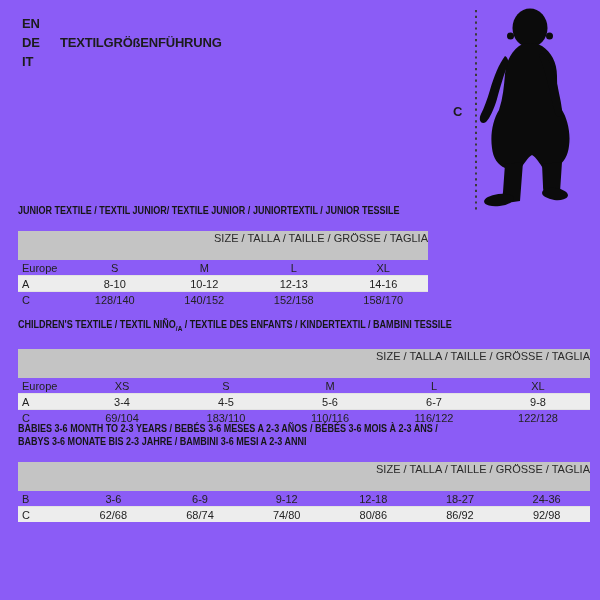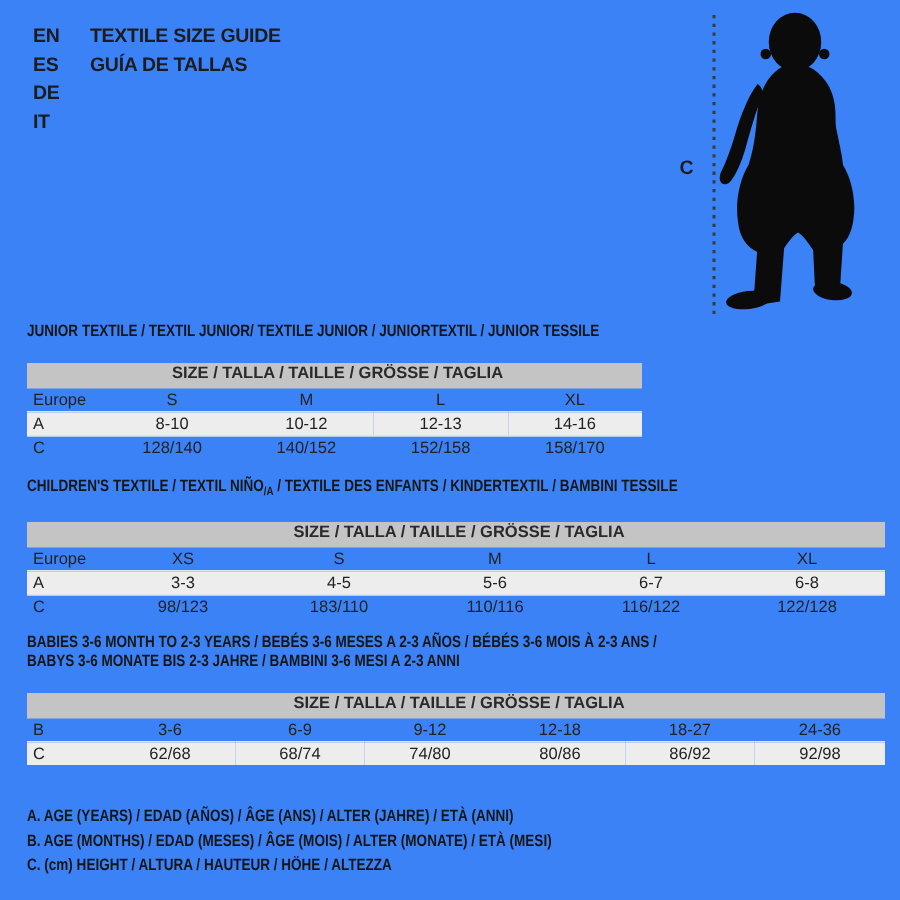--- a/index.html
+++ b/index.html
@@ -1,73 +1,69 @@
 <!DOCTYPE html>
 <html style="--bar: #c4c4c4; --shade: #ededed;"><head>
 <meta charset="utf-8">
 <style>
   html,body{margin:0;padding:0;}
   body{width:600px;height:600px;background:#ffffff;
        font-family:"Liberation Sans","DejaVu Sans",sans-serif;color:#1c1c1c;}
-  .page{position:relative;width:600px;height:600px;background:#3b82f6;overflow:hidden;}
+  .page{position:relative;width:600px;height:600px;background:#8b5cf6;overflow:hidden;}
 
   
   .languages{position:absolute;top:14px;left:22px;}
   .lang-row{display:flex;height:19px;line-height:19px;
             font-weight:bold;font-size:13px;letter-spacing:-0.2px;}
   .lang-code{width:38px;}
   .lang-name{white-space:nowrap;}
 
   
   .figure{position:absolute;left:445px;top:6px;width:155px;height:210px;}
   .figure svg{position:absolute;left:0;top:0;}
   .height-label{position:absolute;left:8px;top:98px;font-weight:bold;font-size:13px;}
 
   
   .section{position:absolute;left:18px;}
-  #sec-junior{top:215px;width:412px;}
+  #sec-junior{top:204px;width:412px;}
   #sec-children{top:318px;width:572px;}
   #sec-babies{top:422px;width:572px;}
   .section-title{font-weight:bold;font-size:11px;line-height:13px;white-space:nowrap;
                  transform:scaleX(0.82);transform-origin:0 0;color:#161616;}
   .section-title sub{font-size:0.72em;}
 
   table.sizes{border-collapse:collapse;table-layout:fixed;margin-top:14px;}
   #sec-junior table.sizes{width:410px;}
   #sec-children table.sizes,#sec-babies table.sizes{width:572px;}
   table.sizes col.lblcol{width:52px;}
-  th.bar{background:var(--bar,#c4c4c4);height:13px;font-weight:bold;font-size:11px;
-         text-align:center;padding:0 0 4px 4px;color:#2a2a2a;white-space:nowrap;}
+  th.bar{background:var(--bar,#c4c4c4);height:13px;font-weight:normal;font-size:11px;
+         text-align:right;padding:0 0 16px 4px;color:#2a2a2a;white-space:nowrap;}
   table.sizes td{height:15px;padding:0;font-size:11px;text-align:center;color:#222;
                  white-space:nowrap;}
   table.sizes td.lbl{text-align:left;padding-left:4px;}
   table.sizes tbody tr:not(:first-child) td{border-top:1px solid #e2e2e2;}
   tr.shaded{background:var(--shade,#ededed);}
 
   
   .notes{position:absolute;left:18px;top:536px;}
   .note-line{font-weight:bold;font-size:11px;line-height:16.5px;white-space:nowrap;
              transform:scaleX(0.82);transform-origin:0 0;color:#161616;}
 </style>
 </head>
 <body>
 
 <div class="page">
 
   <div class="languages">
     <div class="lang-row">
       <span class="lang-code">EN</span>
-      <span class="lang-name">TEXTILE SIZE GUIDE</span>
-    </div>
-    <div class="lang-row">
-      <span class="lang-code">ES</span>
-      <span class="lang-name">GUÍA DE TALLAS</span>
     </div>
     <div class="lang-row">
       <span class="lang-code">DE</span>
+      <span class="lang-name">TEXTILGRÖßENFÜHRUNG</span>
     </div>
     <div class="lang-row">
       <span class="lang-code">IT</span>
     </div>
   </div>
 
   <div class="figure">
     <span class="height-label">C</span>
     <svg width="155" height="210" viewBox="0 0 155 210">
       <line x1="31" y1="4" x2="31" y2="206" stroke="#3a3a3a" stroke-width="2" stroke-dasharray="2.2 3.6"></line>
@@ -157,29 +153,29 @@
         <tr>
           <td class="lbl">Europe</td>
           <td>XS</td>
           <td>S</td>
           <td>M</td>
           <td>L</td>
           <td>XL</td>
         </tr>
         <tr class="shaded">
           <td class="lbl">A</td>
-          <td>3-3</td>
+          <td>3-4</td>
           <td>4-5</td>
           <td>5-6</td>
           <td>6-7</td>
-          <td>6-8</td>
+          <td>9-8</td>
         </tr>
         <tr>
           <td class="lbl">C</td>
-          <td>98/123</td>
+          <td>69/104</td>
           <td>183/110</td>
           <td>110/116</td>
           <td>116/122</td>
           <td>122/128</td>
         </tr>
       </tbody>
     </table>
   </div>
 
   <div class="section" id="sec-babies">
@@ -216,19 +212,14 @@
           <td>68/74</td>
           <td>74/80</td>
           <td>80/86</td>
           <td>86/92</td>
           <td>92/98</td>
         </tr>
       </tbody>
     </table>
   </div>
 
-  <div class="notes">
-    <div class="note-line">A. AGE (YEARS) / EDAD (AÑOS) / ÂGE (ANS) / ALTER (JAHRE) / ETÀ (ANNI)</div>
-    <div class="note-line">B. AGE (MONTHS) / EDAD (MESES) / ÂGE (MOIS) / ALTER (MONATE) / ETÀ (MESI)</div>
-    <div class="note-line">C. (cm) HEIGHT / ALTURA / HAUTEUR / HÖHE / ALTEZZA</div>
-  </div>
 
 </div>
 
 </body></html>

